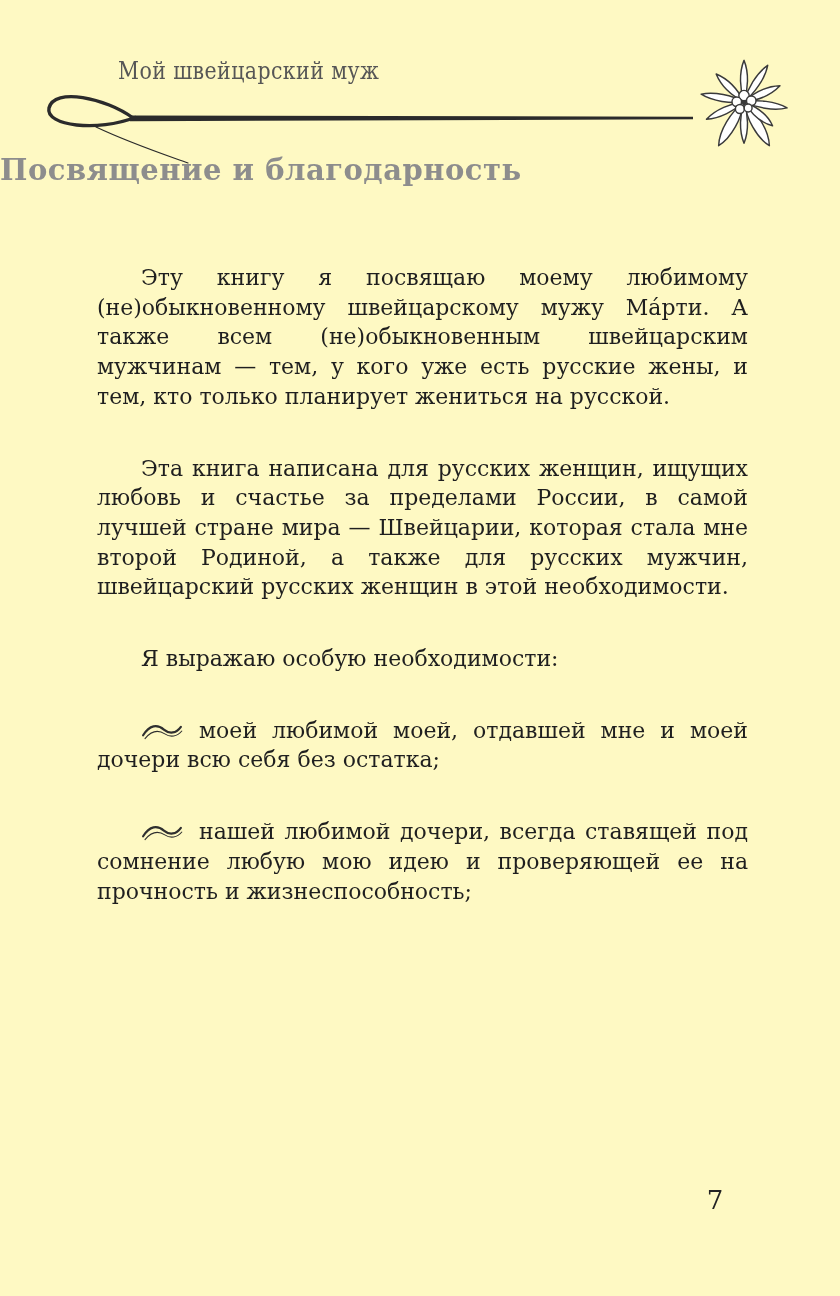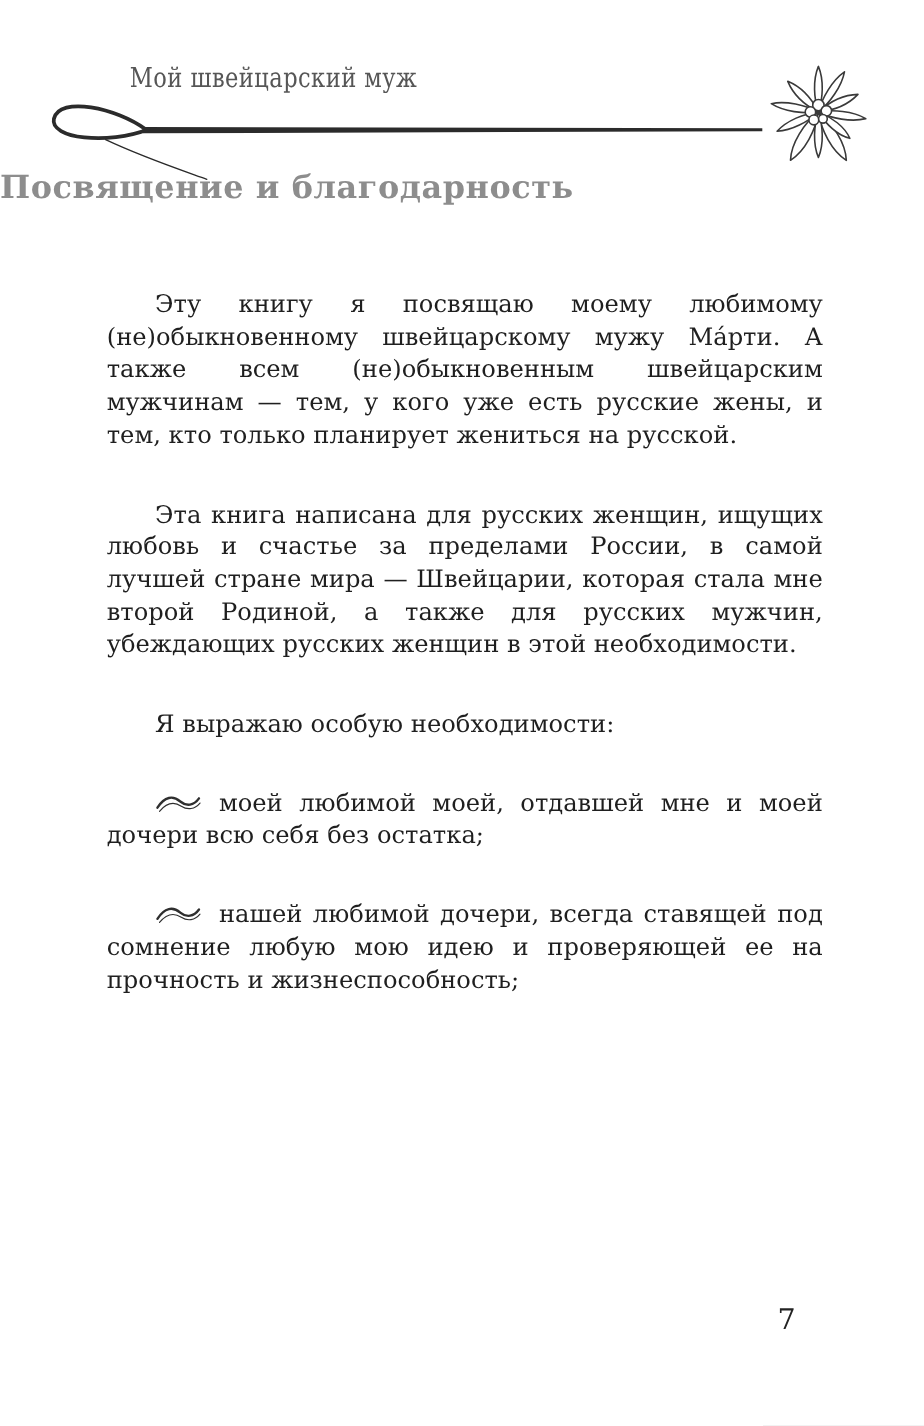--- a/index.html
+++ b/index.html
@@ -1,21 +1,21 @@
 <!DOCTYPE html>
 <html lang="ru"><head>
 <meta charset="utf-8">
 <style>
   * { margin: 0; padding: 0; box-sizing: border-box; }
   html, body { background: #e8e8e8; }
   .page {
     position: relative;
     width: 840px;
     height: 1296px;
-    background: #ffffff;
+    background: #fef9c3;
     overflow: hidden;
     font-family: "DejaVu Serif", "Liberation Serif", serif;
   }
 
   
   .running-title {
     position: absolute;
     left: 118px;
     top: 56px;
     font-size: 25px;
@@ -112,21 +112,21 @@
         <circle cx="46" cy="57" r="4.3"></circle>
         <circle cx="54" cy="56" r="3.8"></circle>
       </g>
     </svg>
   </header>
 
   <h1 class="chapter-title">Посвящение и благодарность</h1>
 
   <main class="body-text">
     <p>Эту книгу я посвящаю моему любимому (не)обыкновенному швейцарскому мужу Ма́рти. А также всем (не)обыкновенным швейцарским мужчинам — тем, у кого уже есть русские жены, и тем, кто только планирует жениться на русской.</p>
-    <p>Эта книга написана для русских женщин, ищущих любовь и счастье за пределами России, в самой лучшей стране мира — Швейцарии, которая стала мне второй Родиной, а также для русских мужчин, убеждающих русских женщин в этой необходимости.</p>
+    <p>Эта книга написана для русских женщин, ищущих любовь и счастье за пределами России, в самой лучшей стране мира — Швейцарии, которая стала мне второй Родиной, а также для русских мужчин, швейцарский русских женщин в этой необходимости.</p>
     <p>Я выражаю особую необходимости:</p>
 
     <p><svg class="tilde-icon" viewBox="0 0 44 18">
           <path d="M2,13 C9,2 17,1 24,7 C30,12 37,11 42,4" fill="none" stroke="#2f2f2f" stroke-width="2.3" stroke-linecap="round"></path>
           <path d="M4,16.5 C11,8 18,7 25,11.5 C31,15.5 38,14.5 43,8.5" fill="none" stroke="#2f2f2f" stroke-width="1.1" stroke-linecap="round"></path>
         </svg><span>моей любимой моей, отдавшей мне и моей дочери всю себя без остатка;</span></p>
 
     <p><svg class="tilde-icon" viewBox="0 0 44 18">
           <path d="M2,13 C9,2 17,1 24,7 C30,12 37,11 42,4" fill="none" stroke="#2f2f2f" stroke-width="2.3" stroke-linecap="round"></path>
           <path d="M4,16.5 C11,8 18,7 25,11.5 C31,15.5 38,14.5 43,8.5" fill="none" stroke="#2f2f2f" stroke-width="1.1" stroke-linecap="round"></path>

